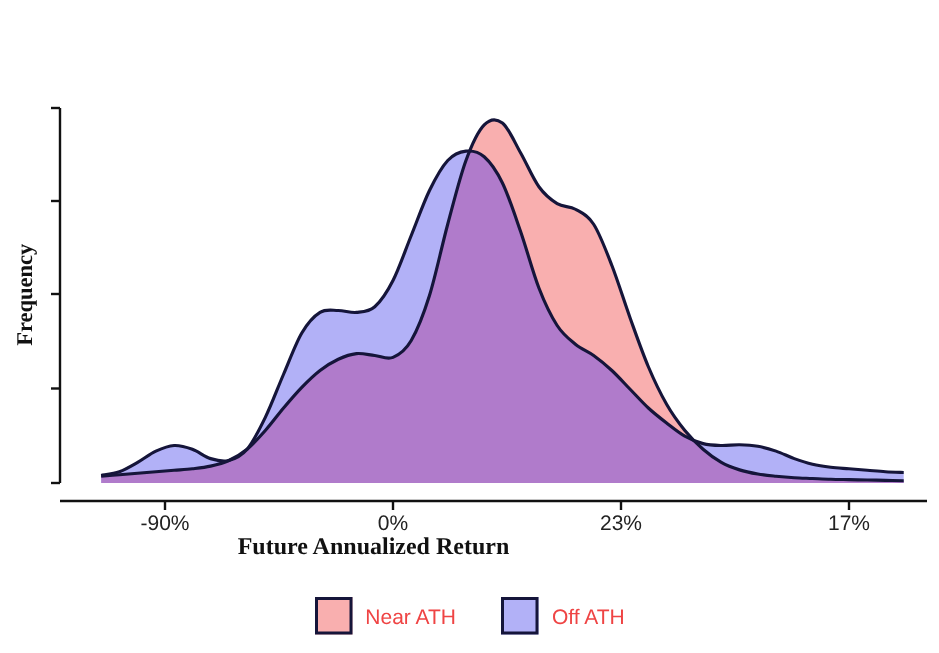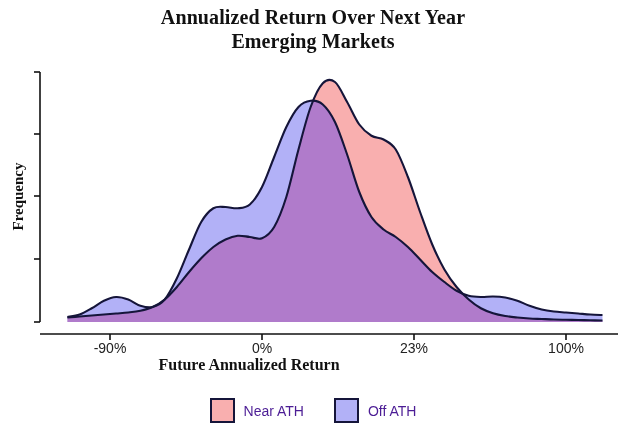--- a/index.html
+++ b/index.html
@@ -98,33 +98,29 @@
   }
   .legend-swatch {
     width: 25px;
     height: 25px;
     border: 2px solid #15153a;
     box-sizing: border-box;
   }
   .legend-text {
     font-family: "Liberation Sans", "DejaVu Sans", sans-serif;
     font-size: 14px;
-    color: #4c1d95;
+    color: #ef4444;
     white-space: nowrap;
   }
 </style>
 </head>
 <body>
 
 <div id="figure">
 
-  <div class="title-block">
-    <span class="title-line">Annualized Return Over Next Year</span>
-    <span class="title-line">Emerging Markets</span>
-  </div>
 
   <svg id="plot-svg" viewBox="0 0 626 435" preserveAspectRatio="none" xmlns="http://www.w3.org/2000/svg">
     <defs>
       <clipPath id="clip-pink">
           <path id="clip-pink-path" d="M 67.44 317.50 C 69.47 317.33, 75.55 316.83, 79.60 316.50 C 83.65 316.17, 87.71 315.83, 91.76 315.50 C 95.81 315.17, 99.87 314.83, 103.92 314.50 C 107.97 314.17, 112.03 313.83, 116.08 313.50 C 120.13 313.17, 124.19 312.96, 128.24 312.50 C 132.29 312.04, 136.35 311.67, 140.40 310.75 C 144.45 309.83, 148.51 308.88, 152.56 307.00 C 156.61 305.13, 160.67 302.83, 164.72 299.50 C 168.77 296.17, 172.83 291.58, 176.88 287.00 C 180.93 282.42, 184.99 276.79, 189.04 272.00 C 193.09 267.21, 197.15 262.42, 201.20 258.25 C 205.25 254.08, 209.31 250.13, 213.36 247.00 C 217.41 243.88, 221.47 241.38, 225.52 239.50 C 229.57 237.63, 233.63 236.17, 237.68 235.75 C 241.73 235.33, 245.79 236.58, 249.84 237.00 C 253.89 237.42, 257.95 239.92, 262.00 238.25 C 266.05 236.58, 270.11 233.88, 274.16 227.00 C 278.21 220.13, 282.27 209.92, 286.32 197.00 C 290.37 184.08, 294.43 164.50, 298.48 149.50 C 302.53 134.50, 306.59 118.04, 310.64 107.00 C 314.69 95.96, 318.75 87.42, 322.80 83.25 C 326.85 79.08, 330.91 78.88, 334.96 82.00 C 339.01 85.13, 343.07 94.92, 347.12 102.00 C 351.17 109.08, 355.23 118.88, 359.28 124.50 C 363.33 130.13, 367.39 133.25, 371.44 135.75 C 375.49 138.25, 379.55 137.21, 383.60 139.50 C 387.65 141.79, 391.71 143.25, 395.76 149.50 C 399.81 155.75, 403.87 166.58, 407.92 177.00 C 411.97 187.42, 416.03 200.75, 420.08 212.00 C 424.13 223.25, 428.19 234.92, 432.24 244.50 C 436.29 254.08, 440.35 262.42, 444.40 269.50 C 448.45 276.58, 452.51 282.00, 456.56 287.00 C 460.61 292.00, 464.67 295.96, 468.72 299.50 C 472.77 303.04, 476.83 305.96, 480.88 308.25 C 484.93 310.54, 488.99 311.96, 493.04 313.25 C 497.09 314.54, 501.15 315.29, 505.20 316.00 C 509.25 316.71, 513.31 317.08, 517.36 317.50 C 521.41 317.92, 525.47 318.25, 529.52 318.50 C 533.57 318.75, 537.63 318.83, 541.68 319.00 C 545.73 319.17, 549.79 319.38, 553.84 319.50 C 557.89 319.63, 561.95 319.67, 566.00 319.75 C 570.05 319.83, 574.11 319.92, 578.16 320.00 C 582.21 320.08, 586.27 320.17, 590.32 320.25 C 594.37 320.33, 600.45 320.46, 602.48 320.50 L 602.48 322 L 67.44 322 Z"></path>
         </clipPath>
       <clipPath id="clip-blue">
           <path id="clip-blue-path" d="M 67.44 317.00 C 69.47 316.58, 75.55 315.96, 79.60 314.50 C 83.65 313.04, 87.71 310.54, 91.76 308.25 C 95.81 305.96, 99.87 302.63, 103.92 300.75 C 107.97 298.88, 112.03 297.21, 116.08 297.00 C 120.13 296.79, 124.19 298.04, 128.24 299.50 C 132.29 300.96, 136.35 304.50, 140.40 305.75 C 144.45 307.00, 148.51 308.04, 152.56 307.00 C 156.61 305.96, 160.67 304.29, 164.72 299.50 C 168.77 294.71, 172.83 286.58, 176.88 278.25 C 180.93 269.92, 184.99 258.88, 189.04 249.50 C 193.09 240.13, 197.15 228.88, 201.20 222.00 C 205.25 215.13, 209.31 210.75, 213.36 208.25 C 217.41 205.75, 221.47 207.00, 225.52 207.00 C 229.57 207.00, 233.63 208.67, 237.68 208.25 C 241.73 207.83, 245.79 208.04, 249.84 204.50 C 253.89 200.96, 257.95 194.92, 262.00 187.00 C 266.05 179.08, 270.11 167.00, 274.16 157.00 C 278.21 147.00, 282.27 135.33, 286.32 127.00 C 290.37 118.67, 294.43 111.38, 298.48 107.00 C 302.53 102.63, 306.59 101.17, 310.64 100.75 C 314.69 100.33, 318.75 100.96, 322.80 104.50 C 326.85 108.04, 330.91 113.67, 334.96 122.00 C 339.01 130.33, 343.07 142.83, 347.12 154.50 C 351.17 166.17, 355.23 181.58, 359.28 192.00 C 363.33 202.42, 367.39 210.75, 371.44 217.00 C 375.49 223.25, 379.55 226.17, 383.60 229.50 C 387.65 232.83, 391.71 234.08, 395.76 237.00 C 399.81 239.92, 403.87 243.25, 407.92 247.00 C 411.97 250.75, 416.03 255.33, 420.08 259.50 C 424.13 263.67, 428.19 268.25, 432.24 272.00 C 436.29 275.75, 440.35 278.88, 444.40 282.00 C 448.45 285.13, 452.51 288.46, 456.56 290.75 C 460.61 293.04, 464.67 294.71, 468.72 295.75 C 472.77 296.79, 476.83 296.88, 480.88 297.00 C 484.93 297.13, 488.99 296.42, 493.04 296.50 C 497.09 296.58, 501.15 296.79, 505.20 297.50 C 509.25 298.21, 513.31 299.38, 517.36 300.75 C 521.41 302.13, 525.47 304.29, 529.52 305.75 C 533.57 307.21, 537.63 308.54, 541.68 309.50 C 545.73 310.46, 549.79 311.00, 553.84 311.50 C 557.89 312.00, 561.95 312.17, 566.00 312.50 C 570.05 312.83, 574.11 313.17, 578.16 313.50 C 582.21 313.83, 586.27 314.25, 590.32 314.50 C 594.37 314.75, 600.45 314.92, 602.48 315.00 L 602.48 322 L 67.44 322 Z"></path>
         </clipPath>
     </defs>
@@ -154,21 +150,21 @@
         <line x1="262" x2="262" y1="334" y2="340" stroke="#111111" stroke-width="1.6"></line>
         <line x1="414" x2="414" y1="334" y2="340" stroke="#111111" stroke-width="1.6"></line>
         <line x1="566" x2="566" y1="334" y2="340" stroke="#111111" stroke-width="1.6"></line>
       </g>
   </svg>
 
   <div id="x-tick-labels">
       <div class="tick-label" style="left: 110px; top: 340px;">-90%</div>
       <div class="tick-label" style="left: 262px; top: 340px;">0%</div>
       <div class="tick-label" style="left: 414px; top: 340px;">23%</div>
-      <div class="tick-label" style="left: 566px; top: 340px;">100%</div>
+      <div class="tick-label" style="left: 566px; top: 340px;">17%</div>
     </div>
 
   <div class="x-axis-title">Future Annualized Return</div>
   <div class="y-axis-title">Frequency</div>
 
   <div class="legend">
     <div class="legend-entry">
       <span class="legend-swatch" id="swatch-0" style="background: rgb(249, 175, 175);"></span>
       <span class="legend-text">Near ATH</span>
     </div>

